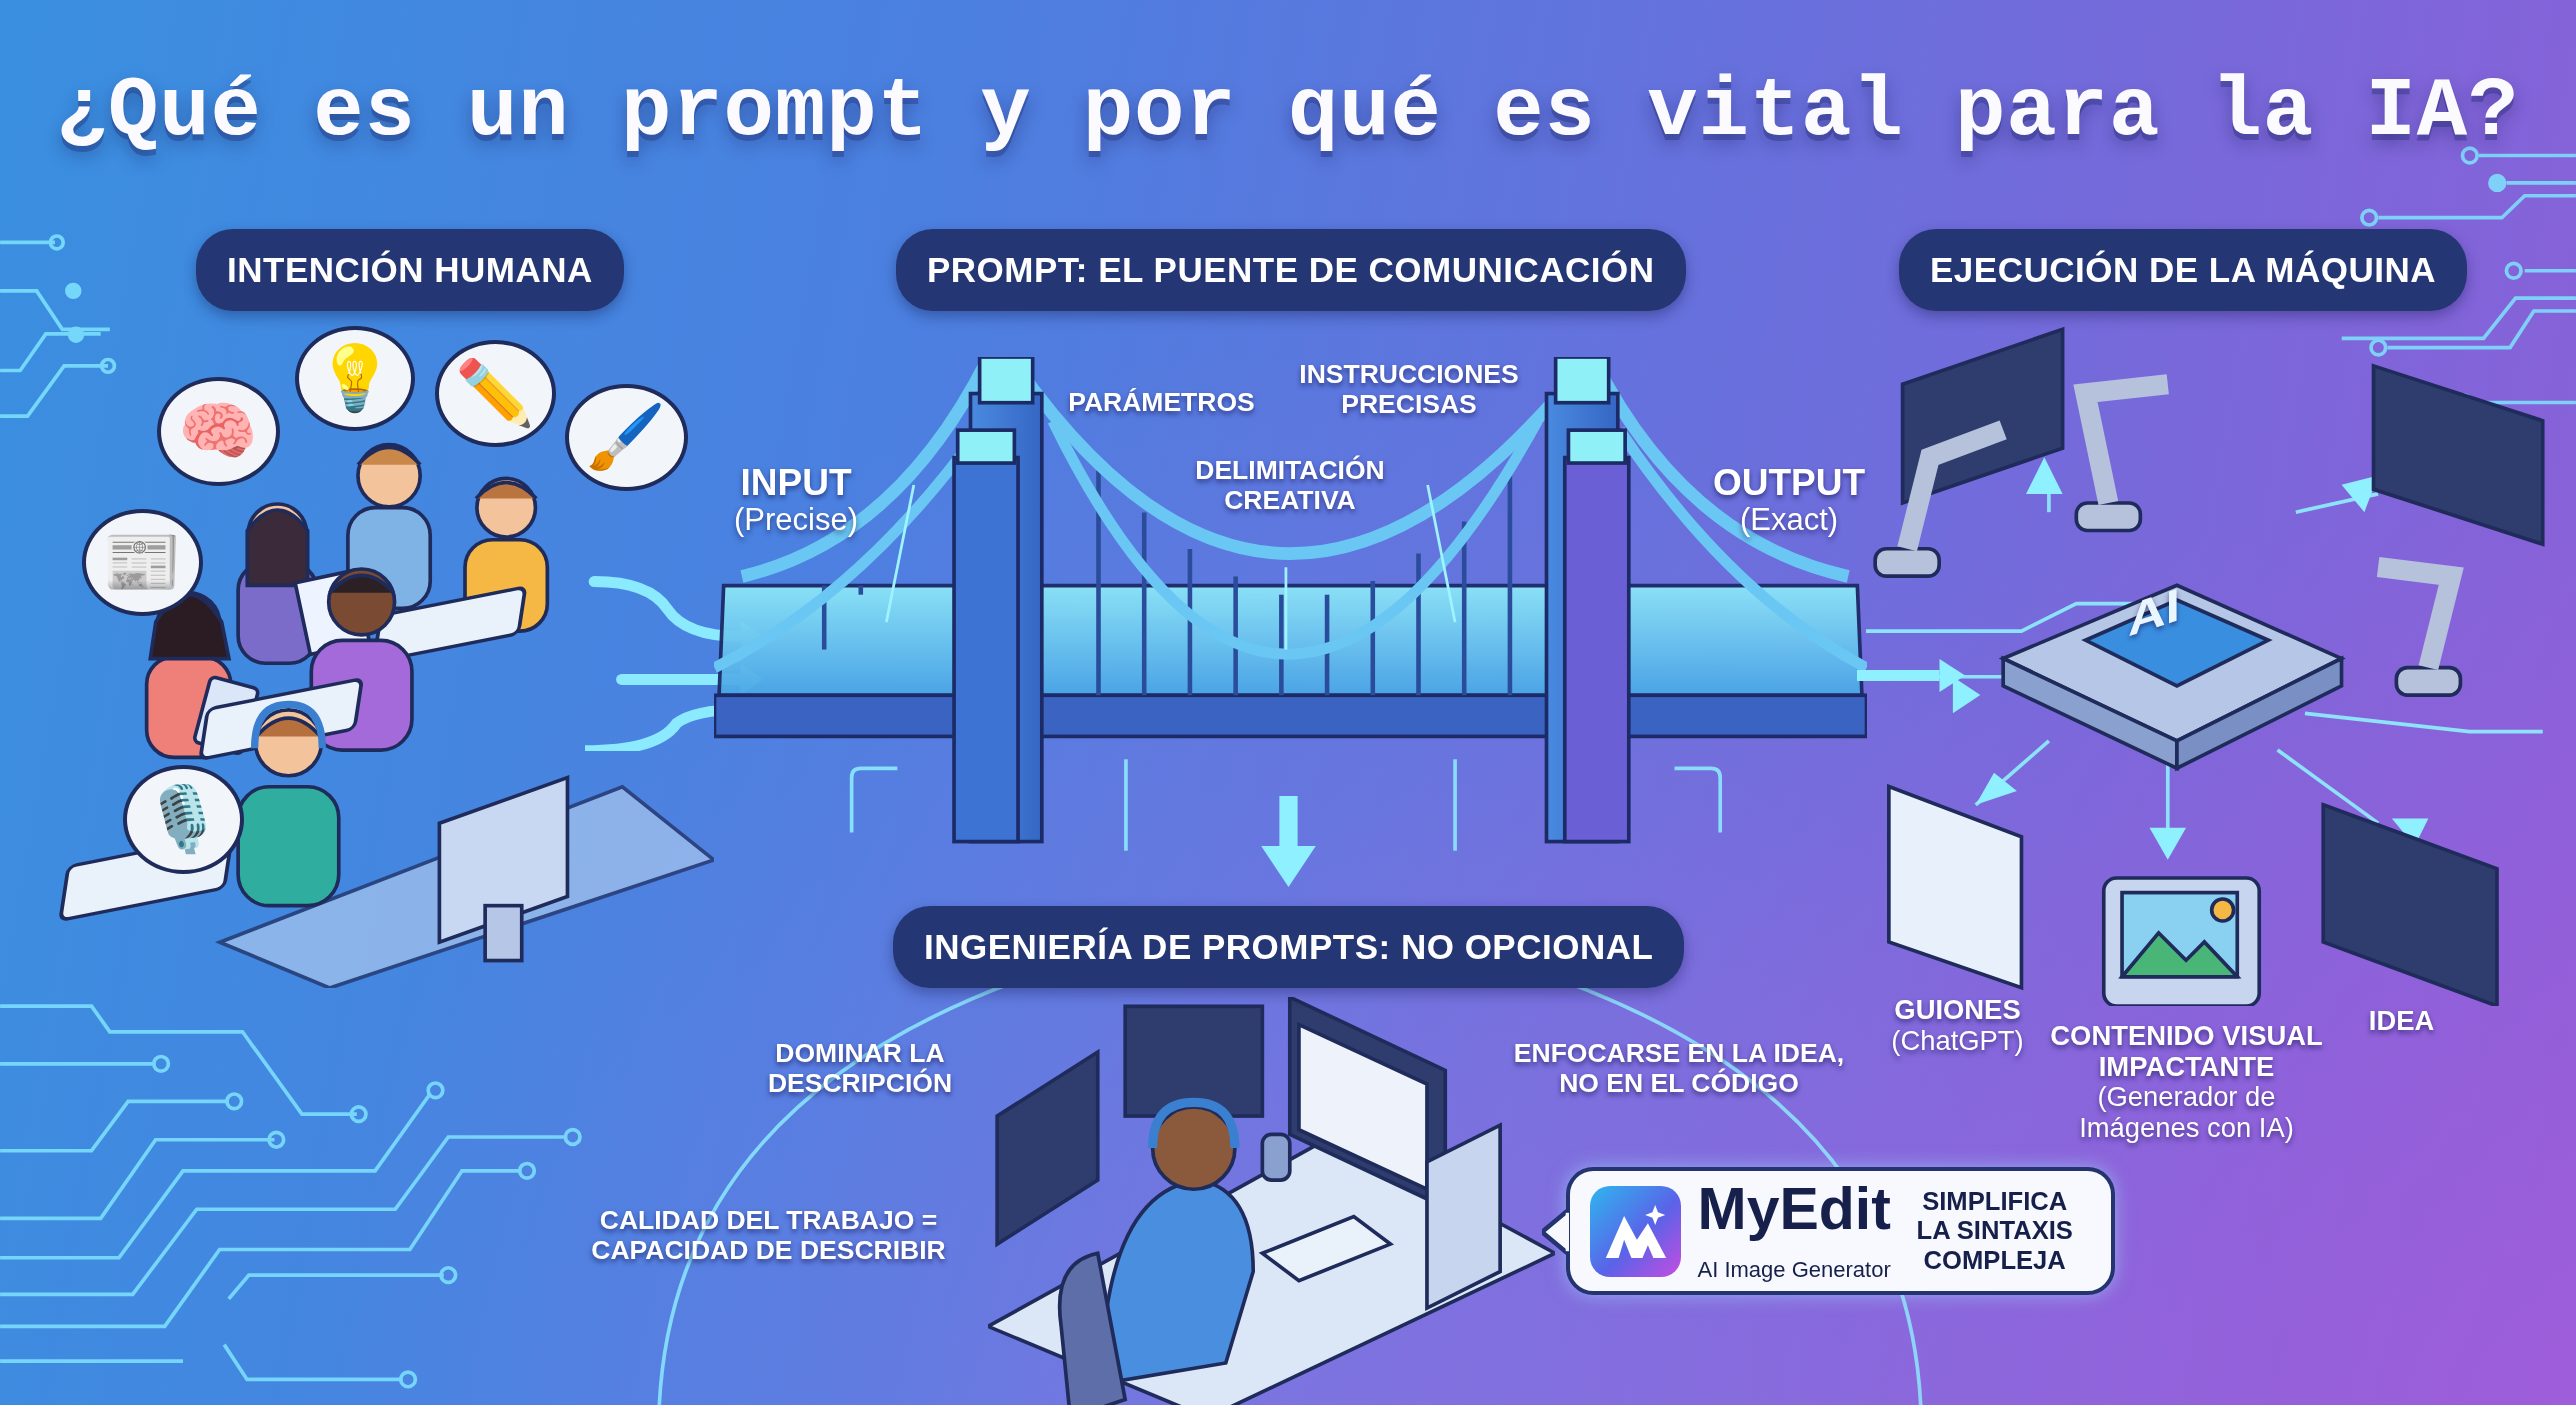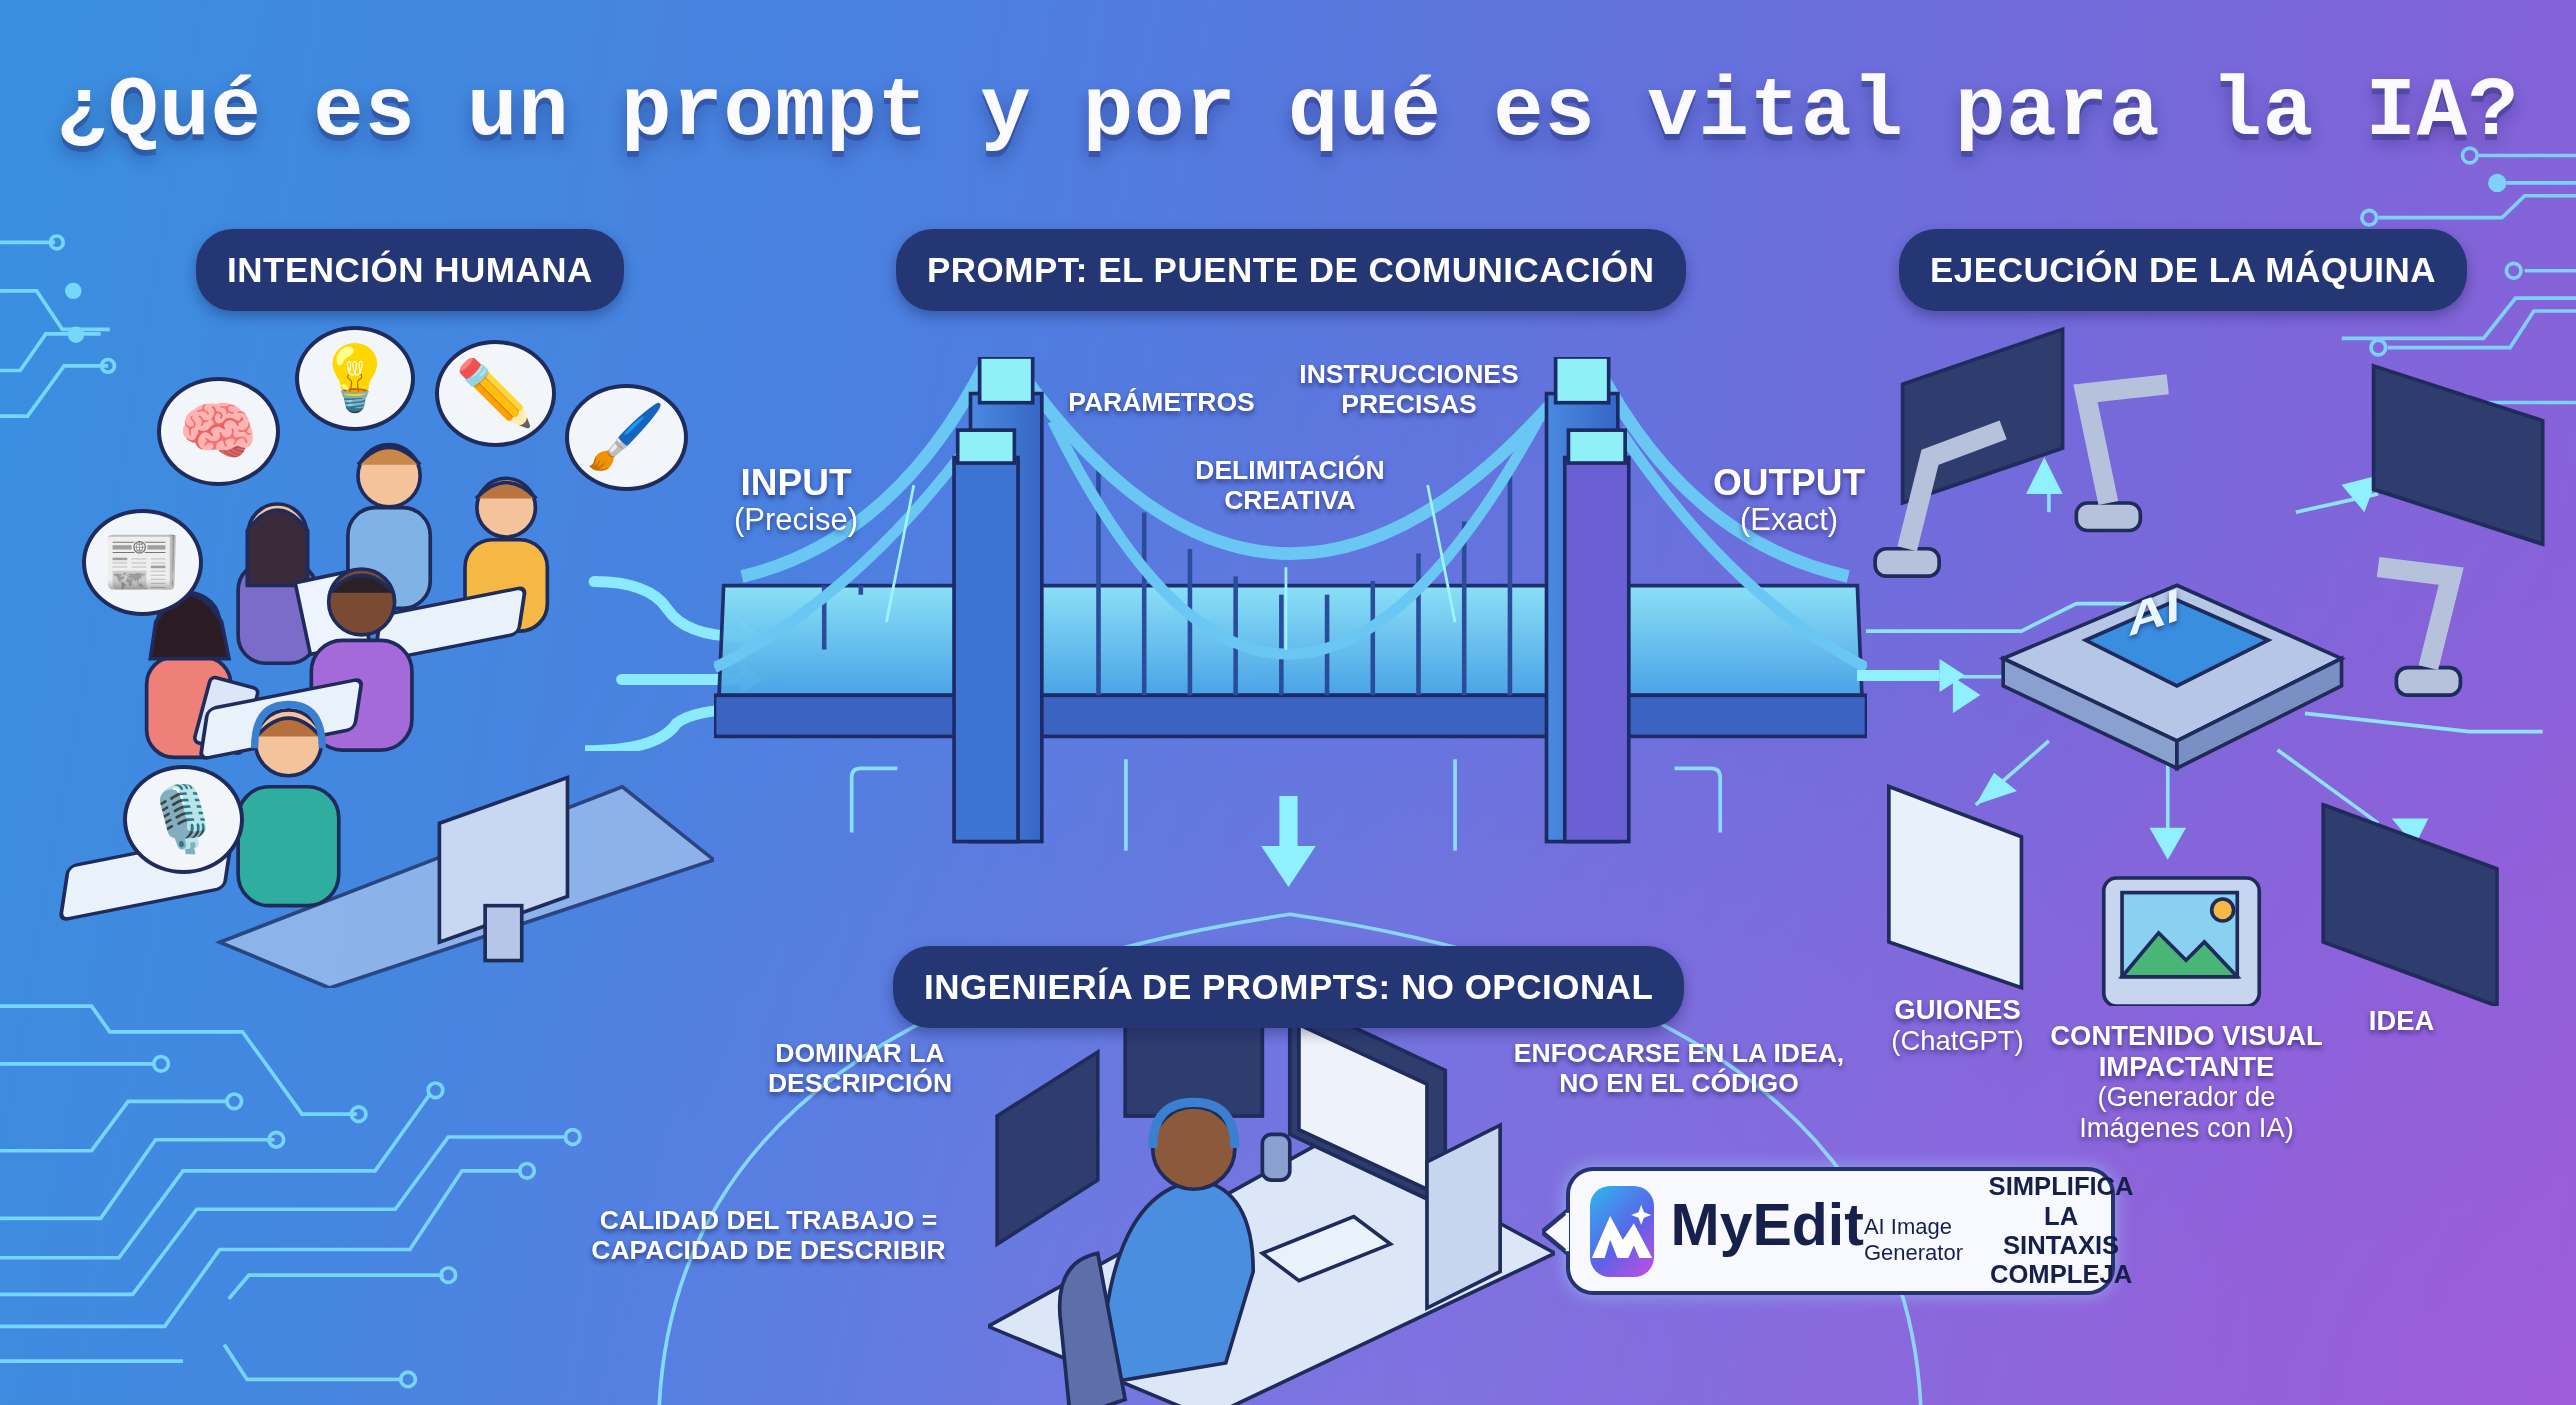--- a/index.html
+++ b/index.html
@@ -14,21 +14,21 @@
     text-shadow:0 5.5px 0 rgba(30,40,110,.35),0 9.1px 16.5px rgba(20,20,80,.35);z-index:5;font-family:Liberation Mono, monospace;}
   .pill{background:#243673;color:#fff;border-radius:37px;font-weight:700;font-size:35px;padding:8px 31px;height:66px;
     display:flex;align-items:center;justify-content:center;box-shadow:0 5.5px 12.8px rgba(15,20,70,.35);letter-spacing:0.5px;z-index:5;white-space:nowrap;}
   .label{color:#fff;font-weight:700;text-align:center;text-shadow:0 2.7px 5.5px rgba(20,20,80,.6);z-index:6;line-height:1.12;}
   .label .sub{font-weight:400;}
   .bubble{background:#f2f6fb;border:4.6px solid #1f2b5a;border-radius:50%;display:flex;align-items:center;justify-content:center;font-size:64px;z-index:4;}
   svg{position:absolute;}
   .myedit{left:1566px;top:1167px;width:549px;height:128px;background:#f7f9fe;border:4.6px solid #23346f;border-radius:27.4px;
     display:flex;align-items:center;gap:16.5px;padding:0 20px;box-sizing:border-box;z-index:7;box-shadow:0 0 18.3px rgba(160,210,255,.6);}
   .logo-tile{width:91px;height:91px;border-radius:20px;background:linear-gradient(135deg,#2fb6ef,#5a63e8 55%,#c54de0);display:flex;align-items:center;justify-content:center;}
-  .brand{display:flex;flex-direction:row;}
+  .brand{display:flex;flex-direction:column;}
   .brand .name{font-size:59px;font-weight:700;color:#16204a;line-height:1;}
   .brand .tag{font-size:22px;color:#16204a;margin-top:18px;}
   .slogan{font-size:25.6px;font-weight:700;color:#16204a;text-align:center;line-height:1.15;margin-left:9.1px;}
 </style>
 </head>
 <body>
 
 <div id="stage">
 
   <svg width="2576" height="1405" style="left:0;top:0;z-index:1" fill="none" stroke="#7fe4ff" stroke-width="4" opacity=".85" viewBox="0 0 2816 1536">
@@ -286,21 +286,21 @@
     <div>IMPACTANTE</div>
     <div class="sub">(Generador de</div>
     <div class="sub">Imágenes con IA)</div>
   </div>
   <div class="abs label" style="left:2342px;top:1006px;width:119px;font-size:27.4px;">IDEA</div>
 
   <svg width="1336" height="512" style="left:622px;top:896px;z-index:2" fill="none" stroke="#8ff0ff" stroke-width="4" opacity=".8" viewBox="0 0 1460 560">
     <path d="M40 560 Q60 120 730 20 Q1400 120 1420 560"></path>
   </svg>
 
-  <div class="abs pill" style="left:893px;top:906px;font-size:35px;margin-top:40px;">INGENIERÍA DE PROMPTS: NO OPCIONAL</div>
+  <div class="abs pill" style="left:893px;top:906px;font-size:35px;">INGENIERÍA DE PROMPTS: NO OPCIONAL</div>
 
   <svg width="567" height="421" style="left:988px;top:997px;z-index:3" viewBox="0 0 620 460">
     <g stroke="#1f2b5a" stroke-width="4">
       <polygon points="0,360 380,150 620,280 240,460" fill="#dbe6f7"></polygon>
       <polygon points="10,130 120,60 120,200 10,270" fill="#2e3d6e"></polygon>
       <rect x="150" y="10" width="150" height="120" fill="#2e3d6e"></rect>
       <polygon points="330,0 500,80 500,230 330,150" fill="#2e3d6e"></polygon>
       <polygon points="340,30 480,95 480,210 340,145" fill="#eef3fb"></polygon>
       <polygon points="480,180 560,140 560,300 480,340" fill="#c8d5ee"></polygon>
       <rect x="300" y="150" width="30" height="50" rx="10" fill="#8aa0cf"></rect>

